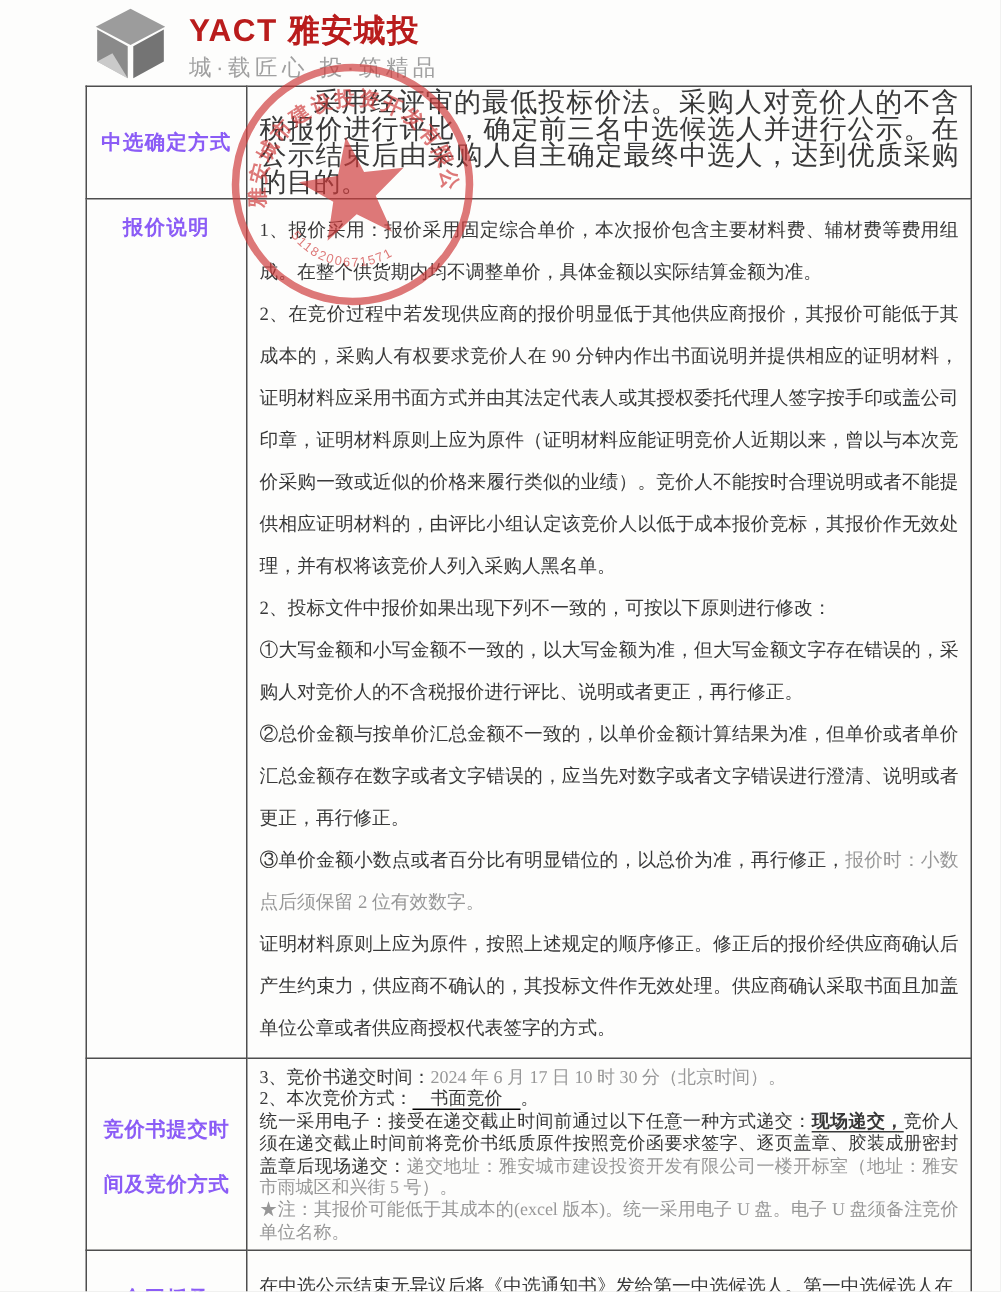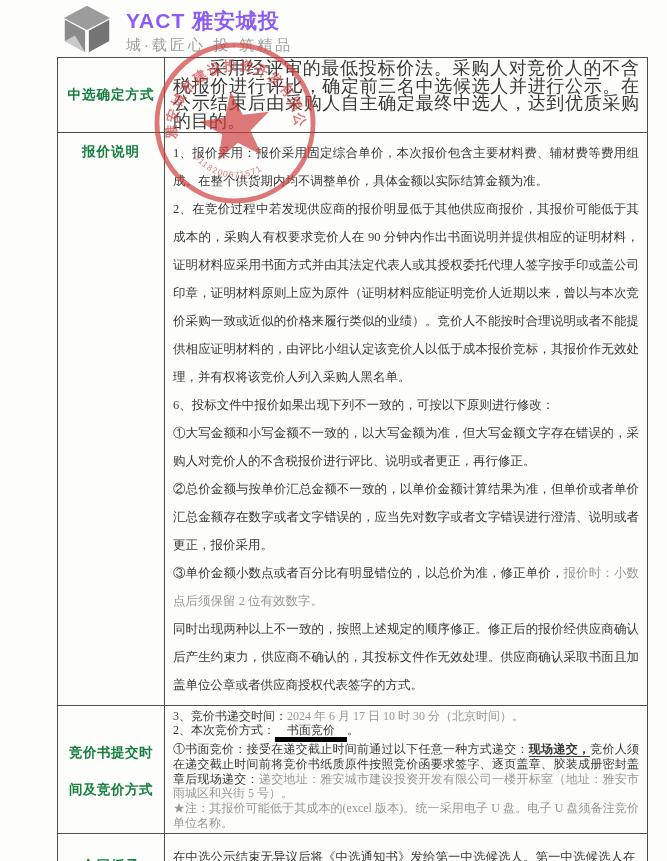--- a/index.html
+++ b/index.html
@@ -11,57 +11,57 @@
     overflow:hidden;
     font-family:"Liberation Serif","DejaVu Serif",serif;
     color:#383838;
   }
   
   .logo{position:absolute;left:58px;top:4px;display:flex;align-items:flex-start;}
   .logo-cube{width:58px;height:50px;}
   .logo-text{margin-left:10px;padding-top:5px;}
   .logo-title{
     font-family:"Liberation Sans","DejaVu Sans",sans-serif;
-    font-size:21px;font-weight:bold;color:#8b5cf6;letter-spacing:1px;line-height:1.1;
+    font-size:21px;font-weight:bold;color:#b91c1c;letter-spacing:1px;line-height:1.1;
   }
   .logo-tagline{
     font-family:"Liberation Sans","DejaVu Sans",sans-serif;
     font-size:15px;color:#a0a0a0;letter-spacing:3px;margin-top:4px;
   }
   
   table.doc{
     position:absolute;left:57px;top:57px;width:591px;
     border-collapse:collapse;table-layout:fixed;
   }
   table.doc td{
     border:1px solid #4e4e4e;
     padding:2px 8px;
     vertical-align:middle;
     overflow:hidden;
   }
   td.lab{
-    width:90px;text-align:center;font-weight:bold;color:#15803d;
+    width:90px;text-align:center;font-weight:bold;color:#8b5cf6;
     font-size:13.5px;letter-spacing:1px;
   }
   td.lab.top{vertical-align:top;padding-top:10px;}
   td.lab.twolines{white-space:pre-line;line-height:2.7;padding-top:6px;letter-spacing:0.5px;}
   
   .r1-content{font-size:18px;line-height:17.5px;text-align:justify;}
   .r1-content p{margin:0;text-indent:2em;}
   
   .r2-content{font-size:12.5px;line-height:28px;text-align:justify;vertical-align:top;}
   .r2-content p{margin:0;}
   
   .r3-content{font-size:12px;line-height:14.7px;text-align:justify;vertical-align:top;padding-top:3px;}
   .r3-content p{margin:0;}
   
   .r-short{font-size:12.5px;line-height:17px;}
   .gray{color:#979797;}
   .ul-bold{font-weight:bold;text-decoration:underline;text-underline-offset:3px;}
-  .ul-fill{display:inline-block;padding:0 12px;border-bottom:5px solid #000000;line-height:13px;}
+  .ul-fill{display:inline-block;padding:0 12px;border-bottom:1px solid #000000;line-height:13px;}
   
   .seal{
     position:absolute;left:150px;top:38px;width:170px;height:170px;
     opacity:0.68;pointer-events:none;transform:rotate(-8deg);
   }
 </style>
 </head>
 <body>
 
 <div class="page">
@@ -87,35 +87,35 @@
       <td class="r1-content">
         <p>采用经评审的最低投标价法。采购人对竞价人的不含税报价进行评比，确定前三名中选候选人并进行公示。在公示结束后由采购人自主确定最终中选人，达到优质采购的目的。</p>
       </td>
     </tr>
 
     <tr>
       <td class="lab top" style="height:560px;">报价说明</td>
       <td class="r2-content">
         <p>1、报价采用：报价采用固定综合单价，本次报价包含主要材料费、辅材费等费用组成。在整个供货期内均不调整单价，具体金额以实际结算金额为准。</p>
         <p>2、在竞价过程中若发现供应商的报价明显低于其他供应商报价，其报价可能低于其成本的，采购人有权要求竞价人在 90 分钟内作出书面说明并提供相应的证明材料，证明材料应采用书面方式并由其法定代表人或其授权委托代理人签字按手印或盖公司印章，证明材料原则上应为原件（证明材料应能证明竞价人近期以来，曾以与本次竞价采购一致或近似的价格来履行类似的业绩）。竞价人不能按时合理说明或者不能提供相应证明材料的，由评比小组认定该竞价人以低于成本报价竞标，其报价作无效处理，并有权将该竞价人列入采购人黑名单。</p>
-        <p>6、投标文件中报价如果出现下列不一致的，可按以下原则进行修改：</p>
+        <p>2、投标文件中报价如果出现下列不一致的，可按以下原则进行修改：</p>
         <p>①大写金额和小写金额不一致的，以大写金额为准，但大写金额文字存在错误的，采购人对竞价人的不含税报价进行评比、说明或者更正，再行修正。</p>
-        <p>②总价金额与按单价汇总金额不一致的，以单价金额计算结果为准，但单价或者单价汇总金额存在数字或者文字错误的，应当先对数字或者文字错误进行澄清、说明或者更正，报价采用。</p>
-        <p><span>③单价金额小数点或者百分比有明显错位的，以总价为准，修正单价，</span><span class="gray">报价时：小数点后须保留 2 位有效数字。</span></p>
-        <p>同时出现两种以上不一致的，按照上述规定的顺序修正。修正后的报价经供应商确认后产生约束力，供应商不确认的，其投标文件作无效处理。供应商确认采取书面且加盖单位公章或者供应商授权代表签字的方式。</p>
+        <p>②总价金额与按单价汇总金额不一致的，以单价金额计算结果为准，但单价或者单价汇总金额存在数字或者文字错误的，应当先对数字或者文字错误进行澄清、说明或者更正，再行修正。</p>
+        <p><span>③单价金额小数点或者百分比有明显错位的，以总价为准，再行修正，</span><span class="gray">报价时：小数点后须保留 2 位有效数字。</span></p>
+        <p>证明材料原则上应为原件，按照上述规定的顺序修正。修正后的报价经供应商确认后产生约束力，供应商不确认的，其投标文件作无效处理。供应商确认采取书面且加盖单位公章或者供应商授权代表签字的方式。</p>
       </td>
     </tr>
 
     <tr>
       <td class="lab twolines" style="height:119px;">竞价书提交时
 间及竞价方式</td>
       <td class="r3-content">
         <p><span>3、竞价书递交时间：</span><span class="gray">2024 年 6 月 17 日 10 时 30 分（北京时间）。</span></p>
         <p><span>2、本次竞价方式：</span><span class="ul-fill">书面竞价</span><span>。</span></p>
-        <p><span>①书面竞价：接受在递交截止时间前通过以下任意一种方式递交：</span><span class="ul-bold">现场递交，</span><span>竞价人须在递交截止时间前将竞价书纸质原件按照竞价函要求签字、逐页盖章、胶装成册密封盖章后现场递交：</span><span class="gray">递交地址：雅安城市建设投资开发有限公司一楼开标室（地址：雅安市雨城区和兴街 5 号）。</span></p>
+        <p><span>统一采用电子：接受在递交截止时间前通过以下任意一种方式递交：</span><span class="ul-bold">现场递交，</span><span>竞价人须在递交截止时间前将竞价书纸质原件按照竞价函要求签字、逐页盖章、胶装成册密封盖章后现场递交：</span><span class="gray">递交地址：雅安城市建设投资开发有限公司一楼开标室（地址：雅安市雨城区和兴街 5 号）。</span></p>
         <p class="gray">★注：其报价可能低于其成本的(excel 版本)。统一采用电子 U 盘。电子 U 盘须备注竞价单位名称。</p>
       </td>
     </tr>
 
 
     <tr>
       <td class="lab" style="height:60px;">合同授予</td>
       <td class="r-short">在中选公示结束无异议后将《中选通知书》发给第一中选候选人。第一中选候选人在收</td>
     </tr>
   </tbody>

